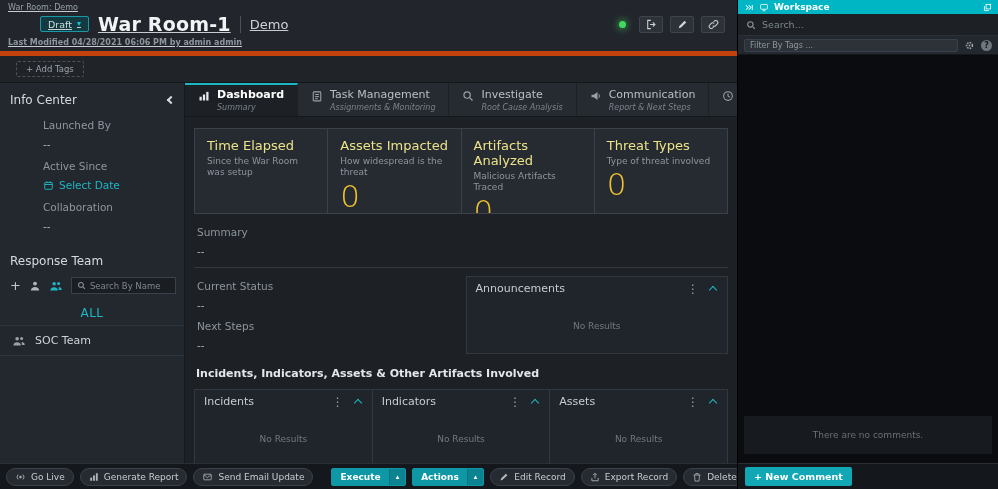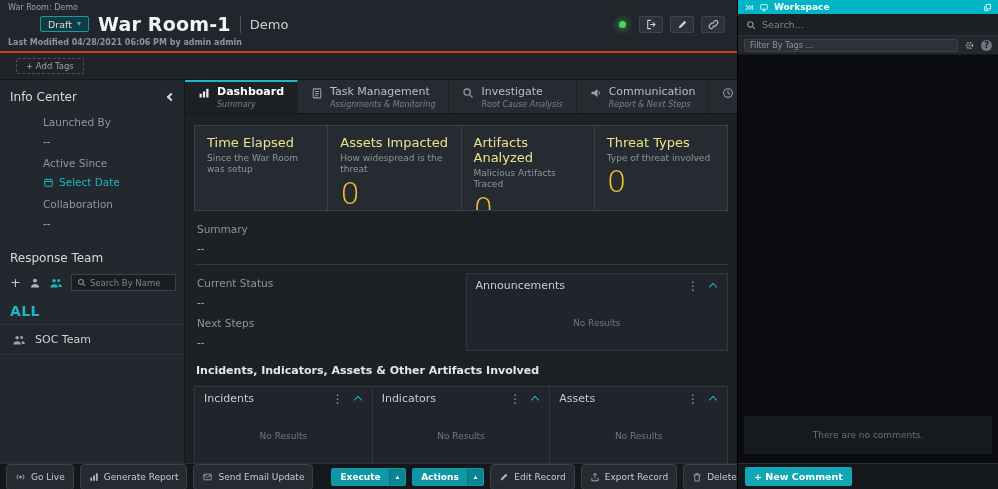--- a/index.html
+++ b/index.html
@@ -1,21 +1,21 @@
 <!DOCTYPE html>
 <html><head>
 <meta charset="utf-8">
 <style>
   *{margin:0;padding:0;box-sizing:border-box;font-family:"DejaVu Sans","Liberation Sans",sans-serif;}
   html,body{width:998px;height:489px;overflow:hidden;background:#101316;}
   .app{position:relative;width:998px;height:489px;background:#1a1e23;color:#c6ccd2;font-size:11px;overflow:hidden;}
   .left-region{position:absolute;left:0;top:0;width:737px;height:489px;display:flex;flex-direction:column;}
 
   
-  .topbar{background:#22262c;padding:3px 10px 4px 8px;border-bottom:2px solid #c2410c;}
+  .topbar{background:#22262c;padding:3px 10px 4px 8px;border-bottom:5px solid #c2410c;text-decoration:underline;}
   .breadcrumb{font-size:8px;color:#98a0a8;}
   .title-row{display:flex;align-items:center;gap:9px;margin-top:2px;height:20px;}
   .draft-badge{display:inline-flex;align-items:center;gap:5px;height:16px;padding:0 7px;background:#123a40;border:1px solid #1899a6;border-radius:2px;color:#d5dde0;font-size:9.5px;cursor:pointer;margin-left:32px;}
   .draft-badge .caret{color:#19c0ce;font-size:8px;line-height:1;}
   .page-title{font-size:19px;font-weight:bold;color:#f1f3f5;letter-spacing:.2px;}
   .title-divider{width:1px;height:17px;background:#4a525b;}
   .page-subtitle{font-size:13px;color:#cdd2d7;}
   .header-right{margin-left:auto;display:flex;align-items:center;gap:7px;padding-right:2px;}
   .live-dot{width:7px;height:7px;border-radius:50%;background:#41d95d;box-shadow:0 0 6px 2px rgba(65,217,93,.45);margin-right:6px;}
   .hbtn{width:24px;height:17px;background:#2c3238;border:1px solid #3d444d;border-radius:2px;display:flex;align-items:center;justify-content:center;color:#cfd4d9;cursor:pointer;}
@@ -34,21 +34,21 @@
   .field-value{color:#aeb5bc;font-size:10.5px;margin-top:7px;}
   .select-date{display:flex;align-items:center;gap:5px;color:#1db6c4;font-size:10.5px;margin-top:7px;cursor:pointer;}
   .sb-section-title{color:#d6dade;font-size:12px;padding:22px 10px 0 10px;}
   .team-toolbar{display:flex;align-items:center;gap:8px;padding:9px 8px 6px 10px;}
   .tt-icon{color:#aeb5bc;cursor:pointer;display:flex;align-items:center;}
   .tt-icon.plus{font-size:13px;line-height:1;color:#c2c8ce;}
   .tt-icon.active{color:#1db6c4;}
   .sb-search{flex:1;display:flex;align-items:center;gap:4px;background:#1a1e23;border:1px solid #3a414a;height:17px;padding:0 5px;}
   .sb-search input{flex:1;background:none;border:none;outline:none;color:#c6ccd2;font-size:8.5px;width:60px;}
   .sb-search input::placeholder{color:#7d858d;}
-  .all-label{color:#1db6c4;font-size:14px;font-weight:bold;letter-spacing:.4px;padding:6px 10px 5px 10px;cursor:pointer;}
+  .all-label{color:#1db6c4;font-size:12px;font-weight:normal;letter-spacing:.4px;padding:6px 10px 5px 10px;cursor:pointer;text-align:center;}
   .team-row{display:flex;align-items:center;gap:9px;border-top:1px solid #2e343b;border-bottom:1px solid #2e343b;padding:8px 12px;color:#ced3d8;font-size:11px;cursor:pointer;background:#22272d;}
   .team-row .ticon{color:#9aa1a9;display:flex;}
 
   
   .main{flex:1;background:#1d2126;display:flex;flex-direction:column;overflow:hidden;}
   .tabbar{display:flex;background:#262b31;height:34px;flex-shrink:0;border-bottom:1px solid #15181c;}
   .tab{display:flex;gap:7px;padding:5px 13px 3px 13px;border-right:1px solid #1d2126;color:#9aa1a9;cursor:pointer;align-items:flex-start;}
   .tab .t-ic{margin-top:2px;color:#9aa1a9;}
   .tab-label{font-size:11px;color:#b9bfc6;white-space:nowrap;}
   .tab-sub{font-size:8px;font-style:italic;color:#79818a;margin-top:2px;white-space:nowrap;}
@@ -80,21 +80,21 @@
   .chev-up{width:6px;height:6px;border-left:1.5px solid #1db6c4;border-top:1.5px solid #1db6c4;transform:rotate(45deg);cursor:pointer;margin:3px 2px 0 2px;}
   .panel-body{flex:1;display:flex;align-items:center;justify-content:center;font-size:9px;color:#707880;}
 
   .artifacts-header{margin-top:13px;font-size:11px;font-weight:bold;color:#e3e7ea;padding-left:2px;}
   .panels3{display:flex;border:1px solid #32383f;margin-top:9px;height:78px;background:#20252b;}
   .panels3 .col{flex:1;border-right:1px solid #32383f;display:flex;flex-direction:column;}
   .panels3 .col:last-child{border-right:none;}
 
   
   .footer{height:26px;background:#14171b;border-top:1px solid #2a2f36;display:flex;align-items:center;padding:0 6px;gap:6px;flex-shrink:0;}
-  .fbtn{height:18px;display:inline-flex;align-items:center;gap:5px;background:#262b31;border:1px solid #3a414a;color:#c6ccd2;font-size:9px;padding:12px 8px;border-radius:4px;cursor:pointer;white-space:nowrap;}
+  .fbtn{height:18px;display:inline-flex;align-items:center;gap:5px;background:#262b31;border:1px solid #3a414a;color:#c6ccd2;font-size:9px;padding:4px 8px;border-radius:9px;cursor:pointer;white-space:nowrap;}
   .fbtn svg{color:#aeb5bc;}
   .teal-btn{height:18px;display:inline-flex;align-items:stretch;background:#0e98a6;border:1px solid #0e98a6;border-radius:2px;color:#fff;font-size:9px;cursor:pointer;overflow:hidden;}
   .teal-btn .lbl{display:flex;align-items:center;padding:0 8px;font-weight:bold;}
   .teal-btn .caret-seg{display:flex;align-items:center;padding:0 6px;background:#0b8391;border-left:1px solid #0a7total;border-left:1px solid #0a7582;font-size:7px;}
   .exec-group{margin-left:12px;display:flex;gap:6px;}
   .right-group{margin-left:auto;display:flex;gap:6px;margin-right:24px;}
 
   
   .workspace{position:absolute;left:737px;top:0;width:261px;height:489px;background:#15181c;border-left:1px solid #000;display:flex;flex-direction:column;}
   .ws-header{height:14px;background:#00b5c4;display:flex;align-items:center;gap:5px;padding:0 6px;color:#fff;flex-shrink:0;}

